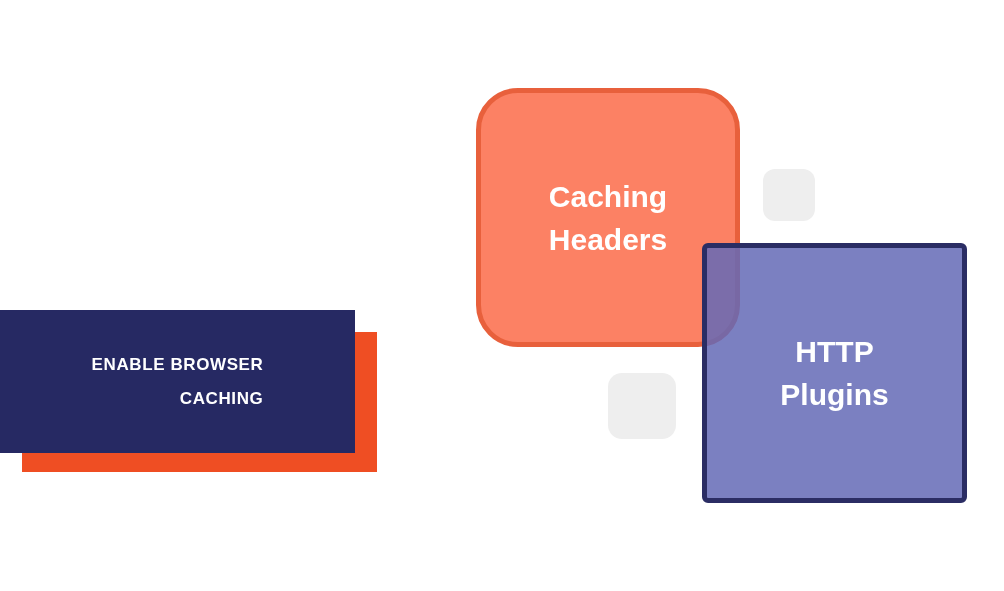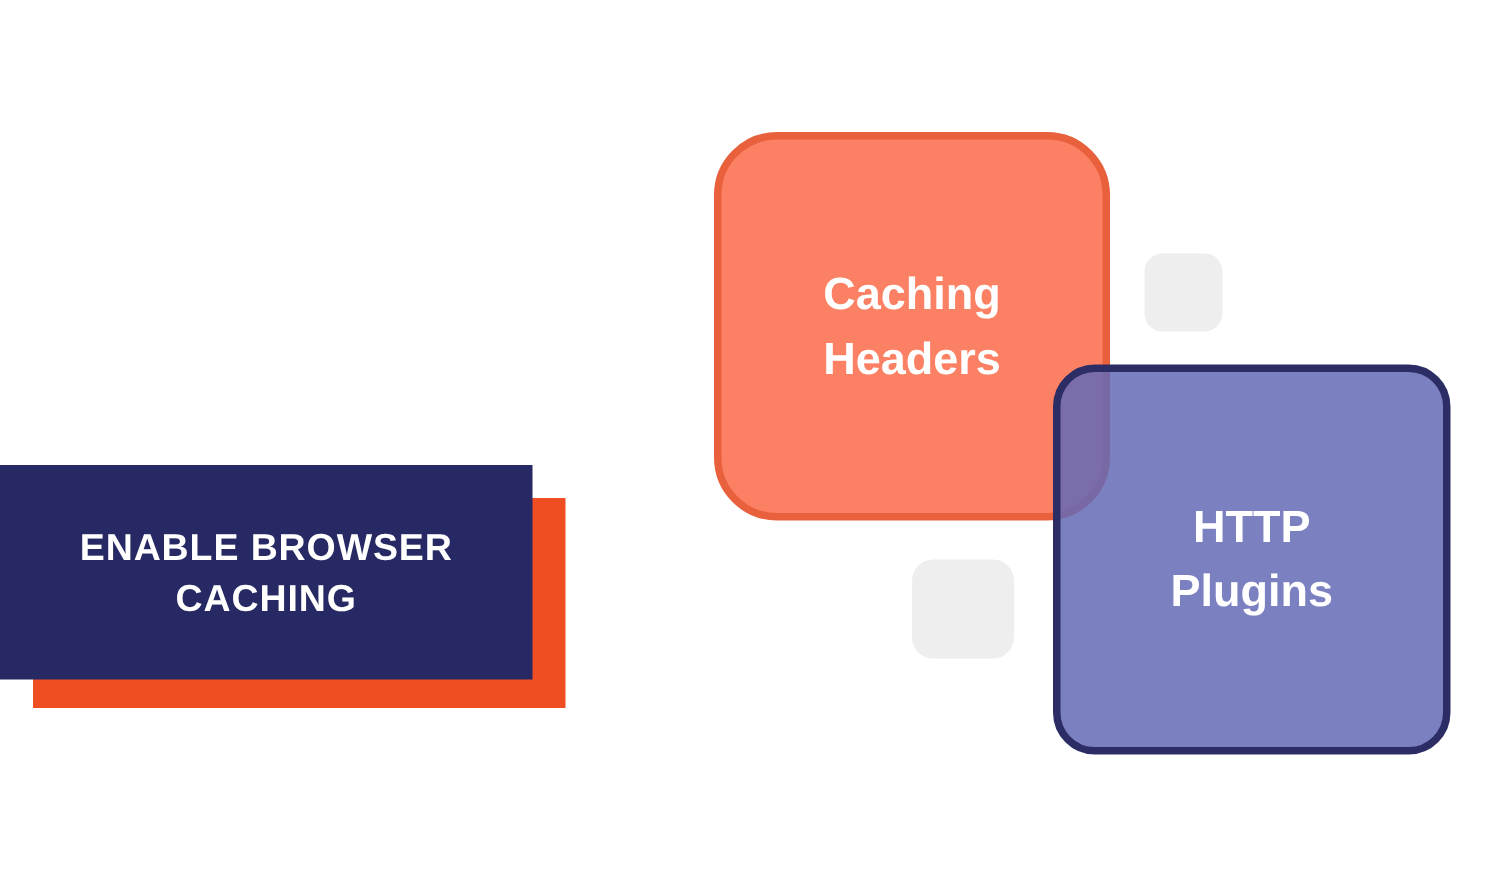--- a/index.html
+++ b/index.html
@@ -30,25 +30,25 @@
     top: 310px;
     width: 355px;
     height: 143px;
     background: var(--navy, #262963);
     display: flex;
     align-items: center;
     justify-content: center;
   }
   .title-text {
     color: var(--text-white, #ffffff);
-    font-size: 25px;
+    font-size: 17px;
     font-weight: 700;
     line-height: 34px;
     letter-spacing: 0.6px;
-    text-align: center;
+    text-align: right;
     text-transform: uppercase;
   }
   .title-text span { display: block; }
 
   
   .decor {
     position: absolute;
     background: var(--decor-gray, #EEEEEE);
   }
   .decor-1 {
@@ -92,21 +92,21 @@
     border: 5px solid var(--salmon-border, #E8603C);
     border-radius: 42px;
   }
   .node-purple {
     left: 702px;
     top: 243px;
     width: 265px;
     height: 260px;
     background: var(--purple-fill, rgba(100,106,182,0.85));
     border: 5px solid var(--purple-border, #2B2D64);
-    border-radius: 28px;
+    border-radius: 6px;
   }
 </style>
 </head>
 <body>
 
 <div class="canvas">
 
   <div class="title-shadow"></div>
   <div class="title-card">
     <div class="title-text">

